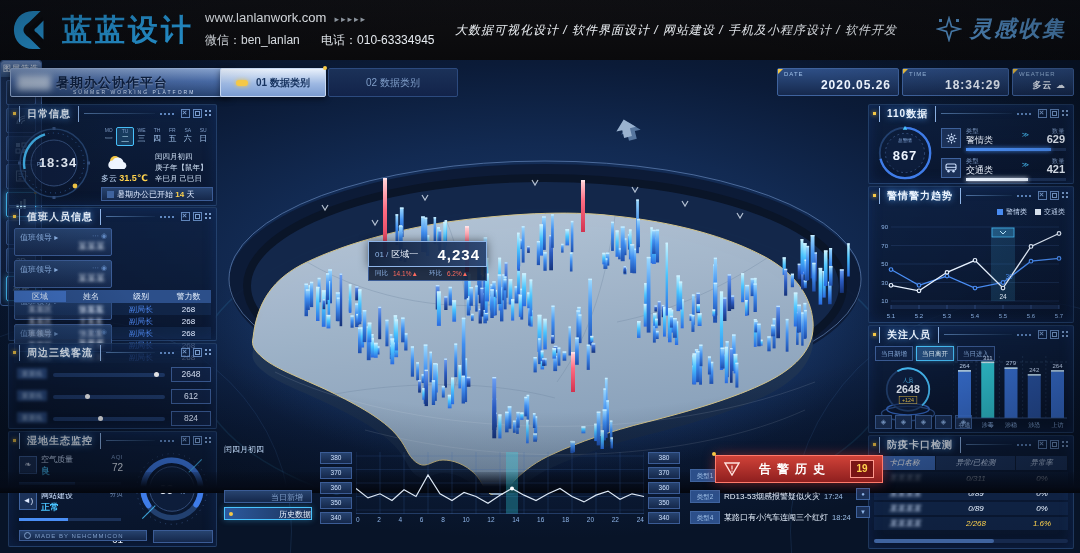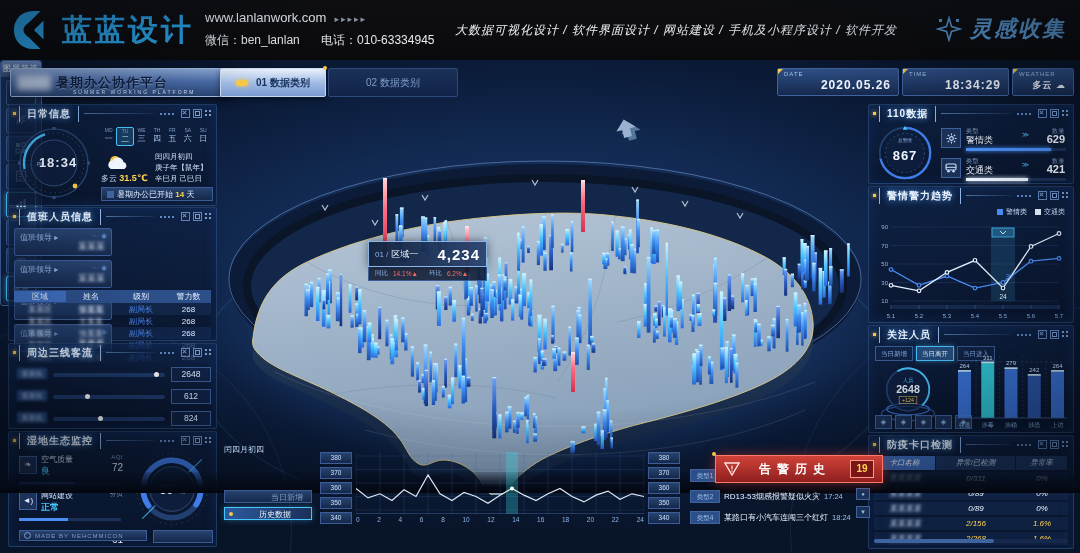--- a/index.html
+++ b/index.html
@@ -1436,38 +1436,33 @@
         <span style="width: 80px; color: rgb(232, 242, 255);">0/89</span>
         <span style="width: 52px; color: rgb(232, 242, 255);">0%</span>
       </div>
       <div class="cp-row">
         <span class="blur" style="width: 62px; color: rgb(207, 226, 255);">某某某某</span>
         <span style="width: 80px; color: rgb(232, 242, 255);">0/89</span>
         <span style="width: 52px; color: rgb(232, 242, 255);">0%</span>
       </div>
       <div class="cp-row">
         <span class="blur" style="width: 62px; color: rgb(207, 226, 255);">某某某某</span>
-        <span class="yl" style="width: 80px;">2/156</span>
-        <span class="yl" style="width: 52px;">1.6%</span>
-      </div>
-      <div class="cp-row">
-        <span class="blur" style="width: 62px; color: rgb(207, 226, 255);">某某某某</span>
         <span class="yl" style="width: 80px;">2/268</span>
         <span class="yl" style="width: 52px;">1.6%</span>
       </div>
     </div>
   <div class="abs" style="left:5px;top:103px;width:194px;height:4px;background:#16294d;border-radius:2px;">
     <div style="width:120px;height:4px;background:#3f639e;border-radius:2px;"></div>
   </div>
 </div>
 
 <div class="abs" style="left:224px;top:444px;width:92px;height:86px;z-index:5;">
   <div style="font-size:8px;color:#bcd4f2;">闰四月初四</div>
   <div class="obtn chip" style="left:0;top:46px;text-align:right;padding-right:8px;color:#7f9dc8;box-sizing:border-box;">当日新增</div>
-  <div class="obtn" style="left:0;top:63px;text-align:right;padding-right:20px;color:#eaf4ff;box-sizing:border-box;background:linear-gradient(90deg,#2c5a9f,#1b3158);border:1px solid #49c4ff;box-shadow:0 0 6px rgba(73,196,255,.4);">
+  <div class="obtn" style="left:0;top:63px;text-align:right;padding-right:0;color:#eaf4ff;box-sizing:border-box;background:linear-gradient(90deg,#2c5a9f,#1b3158);border:1px solid #49c4ff;box-shadow:0 0 6px rgba(73,196,255,.4);">
     <span style="position:absolute;left:4px;top:4px;width:4px;height:4px;background:#f5c846;border-radius:50%;"></span>
     <span>历史数据</span>
   </div>
 </div>
 <div id="ychips-l" class="abs" style="left:320px;top:452px;width:32px;z-index:5;">
     <div class="chip" style="height: 10px; margin-bottom: 3px; font-size: 6.5px; color: rgb(207, 226, 255); text-align: center; line-height: 10px;">380</div>
     <div class="chip" style="height: 10px; margin-bottom: 3px; font-size: 6.5px; color: rgb(207, 226, 255); text-align: center; line-height: 10px;">370</div>
     <div class="chip" style="height: 10px; margin-bottom: 3px; font-size: 6.5px; color: rgb(207, 226, 255); text-align: center; line-height: 10px;">360</div>
     <div class="chip" style="height: 10px; margin-bottom: 3px; font-size: 6.5px; color: rgb(207, 226, 255); text-align: center; line-height: 10px;">350</div>
     <div class="chip" style="height: 10px; margin-bottom: 3px; font-size: 6.5px; color: rgb(207, 226, 255); text-align: center; line-height: 10px;">340</div>

